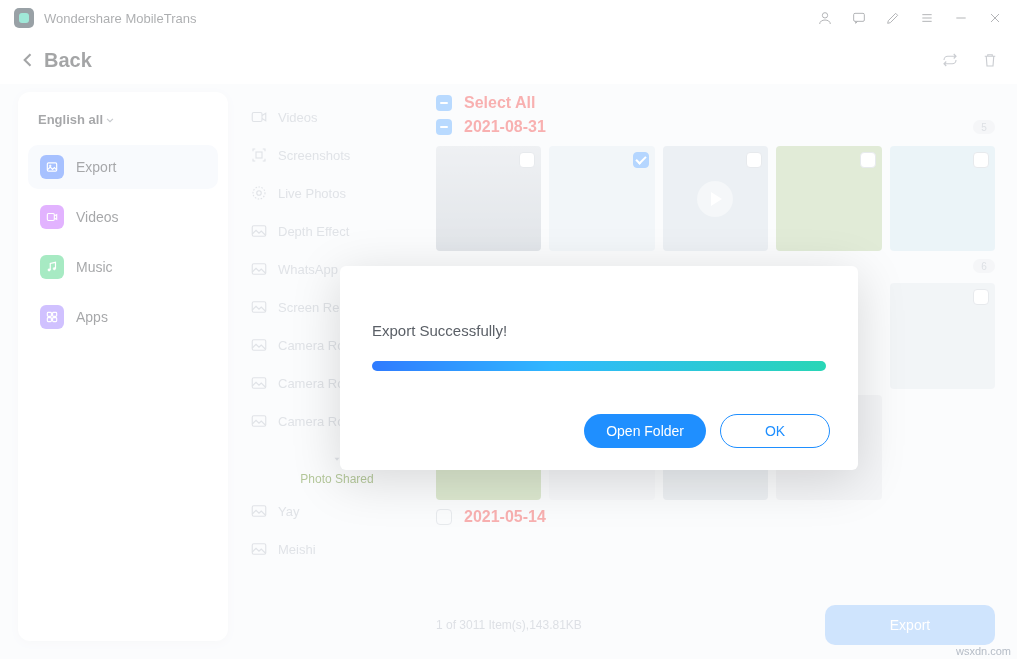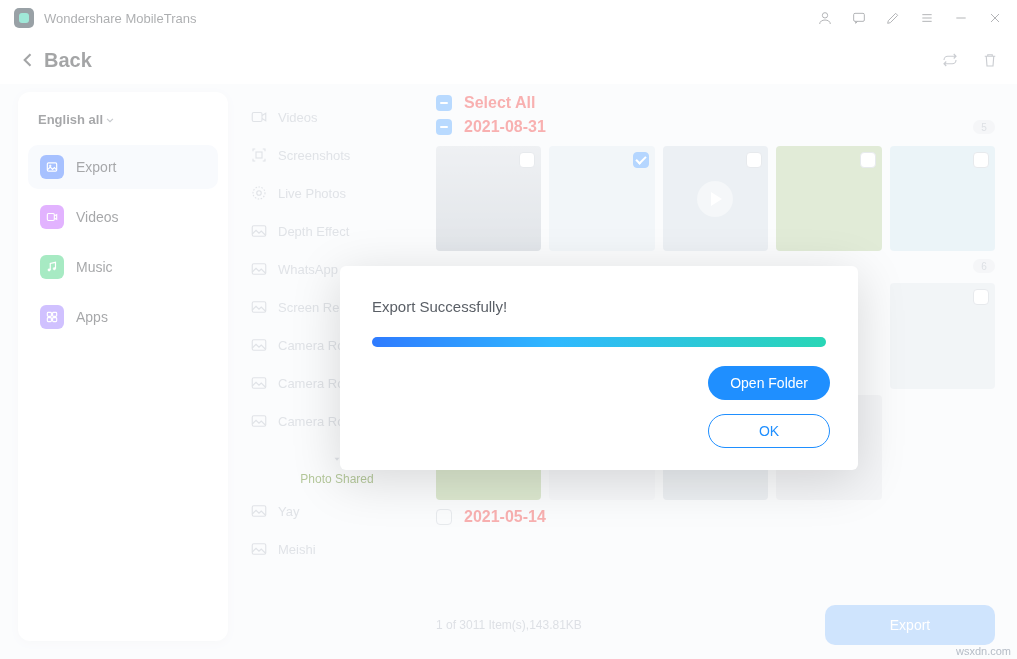--- a/index.html
+++ b/index.html
@@ -61,24 +61,24 @@
   .thumb .play::after { content:""; border-style:solid; border-width:7px 0 7px 11px; border-color:transparent transparent transparent #fff; margin-left:3px; }
   .row2 .chk2 { width:16px; height:16px; border-radius:4px; border:1.5px solid #c6ccd5; }
 
   .bottombar { position:absolute; left:8px; right:22px; bottom:14px; display:flex; align-items:center; gap:20px; }
   .status { font-size:12px; color:#aeb5c0; }
   .bottombar .sp { flex:1; }
   .bigbtn { width: 170px; height: 40px; border-radius: 10px; background:#8ebef9; color:#fff; font-size:14px; display:flex; align-items:center; justify-content:center; }
 
   
   .overlay { position:absolute; inset:0; background:rgba(255,255,255,0.58); }
-  .modal { position:absolute; left:340px; top:266px; width:518px; height:204px; background:#fff; border-radius:6px; box-shadow:0 10px 50px rgba(0,0,0,0.15); padding: 32px 32px 0; }
+  .modal { position:absolute; left:340px; top:266px; width:518px; height:204px; background:#fff; border-radius:6px; box-shadow:0 10px 50px rgba(0,0,0,0.15); padding: 56px 32px 0; }
   .modal .msg { font-size:15px; color:#5a5f66; margin-bottom:22px; }
   .progress { height:10px; border-radius:5px; background: linear-gradient(90deg, #2f7bff 0%, #2fb8ff 40%, #29d6b6 100%); }
-  .modal .btns { position:absolute; right:28px; bottom:22px; display:flex; gap:14px;flex-direction:column; }
+  .modal .btns { position:absolute; right:28px; bottom:22px; display:flex; gap:14px; }
   .mbtn { height:34px; padding:0 22px; border-radius:17px; font-size:14px; display:flex; align-items:center; justify-content:center; cursor:pointer; }
   .mbtn.primary { background:#1f8fff; color:#fff; }
   .mbtn.secondary { background:#fff; color:#1f8fff; border:1px solid #1f8fff; min-width:110px; }
 
   .watermark { position:absolute; right:6px; bottom:2px; font-size:11px; color:#b5bcc6; }
 
   
   .t1{background:linear-gradient(180deg,#d8dde3 0%, #b9c1cb 100%);}
   .t2{background:#dfe9f0;}
   .t3{background:#d1dbe4;}

